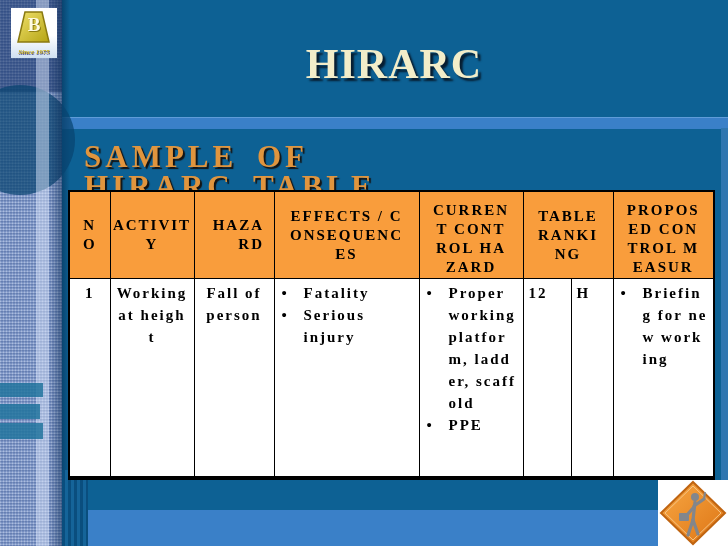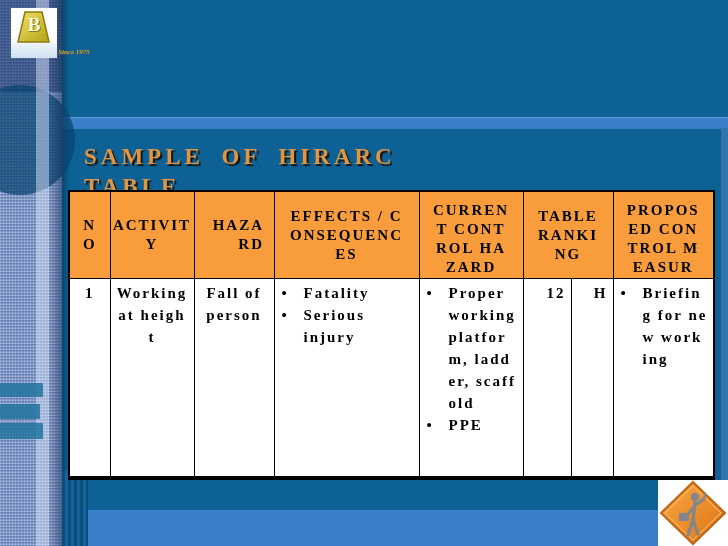--- a/index.html
+++ b/index.html
@@ -36,28 +36,28 @@
   .pinstripes { position:absolute; left:62px; top:470px; width:26px; height:76px;
     background:repeating-linear-gradient(90deg,#0a4e7e 0 3px,#156499 3px 6px); }
 
   
   .logo { position:absolute; left:11px; top:8px; width:46px; height:50px; z-index:3;
     background:linear-gradient(180deg,#ffffff 55%, #cfe0f2 100%); }
   .logo svg { position:absolute; left:0; top:0; }
   .logo-letter { position:absolute; left:0; top:6px; width:100%; text-align:center;
     font-size:19px; font-weight:bold; color:#fffbe2; text-shadow:1px 1px 0 #8a7a10; letter-spacing:0; }
   .logo-tagline { position:absolute; left:0; bottom:2px; width:100%; text-align:center;
-    font-size:7px; font-style:italic; font-weight:bold; color:#c7ad18; text-shadow:0.5px 0.5px 0 #4a4a8a;padding-left:40px; }
+    font-size:7px; font-style:italic; font-weight:bold; color:#c7ad18; text-shadow:0.5px 0.5px 0 #4a4a8a; }
 
   
   .title { position:absolute; left:60px; top:40px; width:668px; text-align:center;
     font-size:42px; font-weight:bold; letter-spacing:1px; color:#f2edc9;
     text-shadow:3px 3px 2px #071d30; z-index:1; }
   .heading { position:absolute; left:84px; top:142px; width:380px;
-    font-size:23px; font-weight:bold; letter-spacing:4px; word-spacing:8px; line-height:30px;
+    font-size:31px; font-weight:bold; letter-spacing:4px; word-spacing:8px; line-height:30px;
     color:#e0953e; text-shadow:2px 2px 1px #141414; z-index:1; }
 
   
   table.hirarc { position:absolute; left:68px; top:190px; width:645px; z-index:2;
     border-collapse:collapse; table-layout:fixed;
     border:2px solid #000; border-bottom:4px solid #000; }
   table.hirarc td { border:1px solid #000; }
   tr.hdr { height:87px; }
   tr.hdr td { background:#f99d3c; position:relative; }
   .hcell { position:absolute; left:50%; top:50%; transform:translate(-50%,-50%);
@@ -73,21 +73,21 @@
   .w-pro { width:80px; }
 
   tr.datarow { height:200px; }
   tr.datarow td { background:#fff; vertical-align:top; font-size:15px; font-weight:bold;
     letter-spacing:2px; line-height:22px; color:#000; padding:3px 5px; }
   td.c-center { text-align:center; word-break:break-all; padding:3px 8px; }
   .bullet-item { display:flex; }
   .bullet-mark { flex:0 0 22px; width:22px; padding-left:2px; }
   .bullet-text { flex:1; word-break:break-all; }
   .bullet-text.nobreak { word-break:normal; }
-  td.risk-cell { text-align:right; }
+  td.risk-cell { text-align:left; }
 
   
   .footer-text { position:absolute; right:68px; top:518px; z-index:4;
     font-size:15px; font-weight:bold; letter-spacing:1.5px; color:#97803a;
     text-shadow:1px 1px 1px #133a5e; }
   .work-icon { position:absolute; left:658px; top:480px; width:70px; height:66px;
     background:#fff; z-index:5; }
 </style>
 </head>
 <body>
@@ -117,20 +117,21 @@
           <stop offset="0" stop-color="#efe06a"></stop>
           <stop offset="1" stop-color="#b5a414"></stop>
         </linearGradient>
       </defs>
       <polygon points="14,4 31,4 38,34 7,34" fill="url(#gold)" stroke="#8a7a10" stroke-width="1.5"></polygon>
     </svg>
     <div class="logo-letter">B</div>
     <div class="logo-tagline">Since 1975</div>
   </div>
 
+  <div class="title">HIRARC</div>
   <div class="heading">SAMPLE OF HIRARC TABLE</div>
 
   <table class="hirarc">
     <colgroup>
       <col style="width:41px">
         <col style="width:84px">
         <col style="width:80px">
         <col style="width:145px">
       <col style="width:104px">
         <col style="width:48px">

